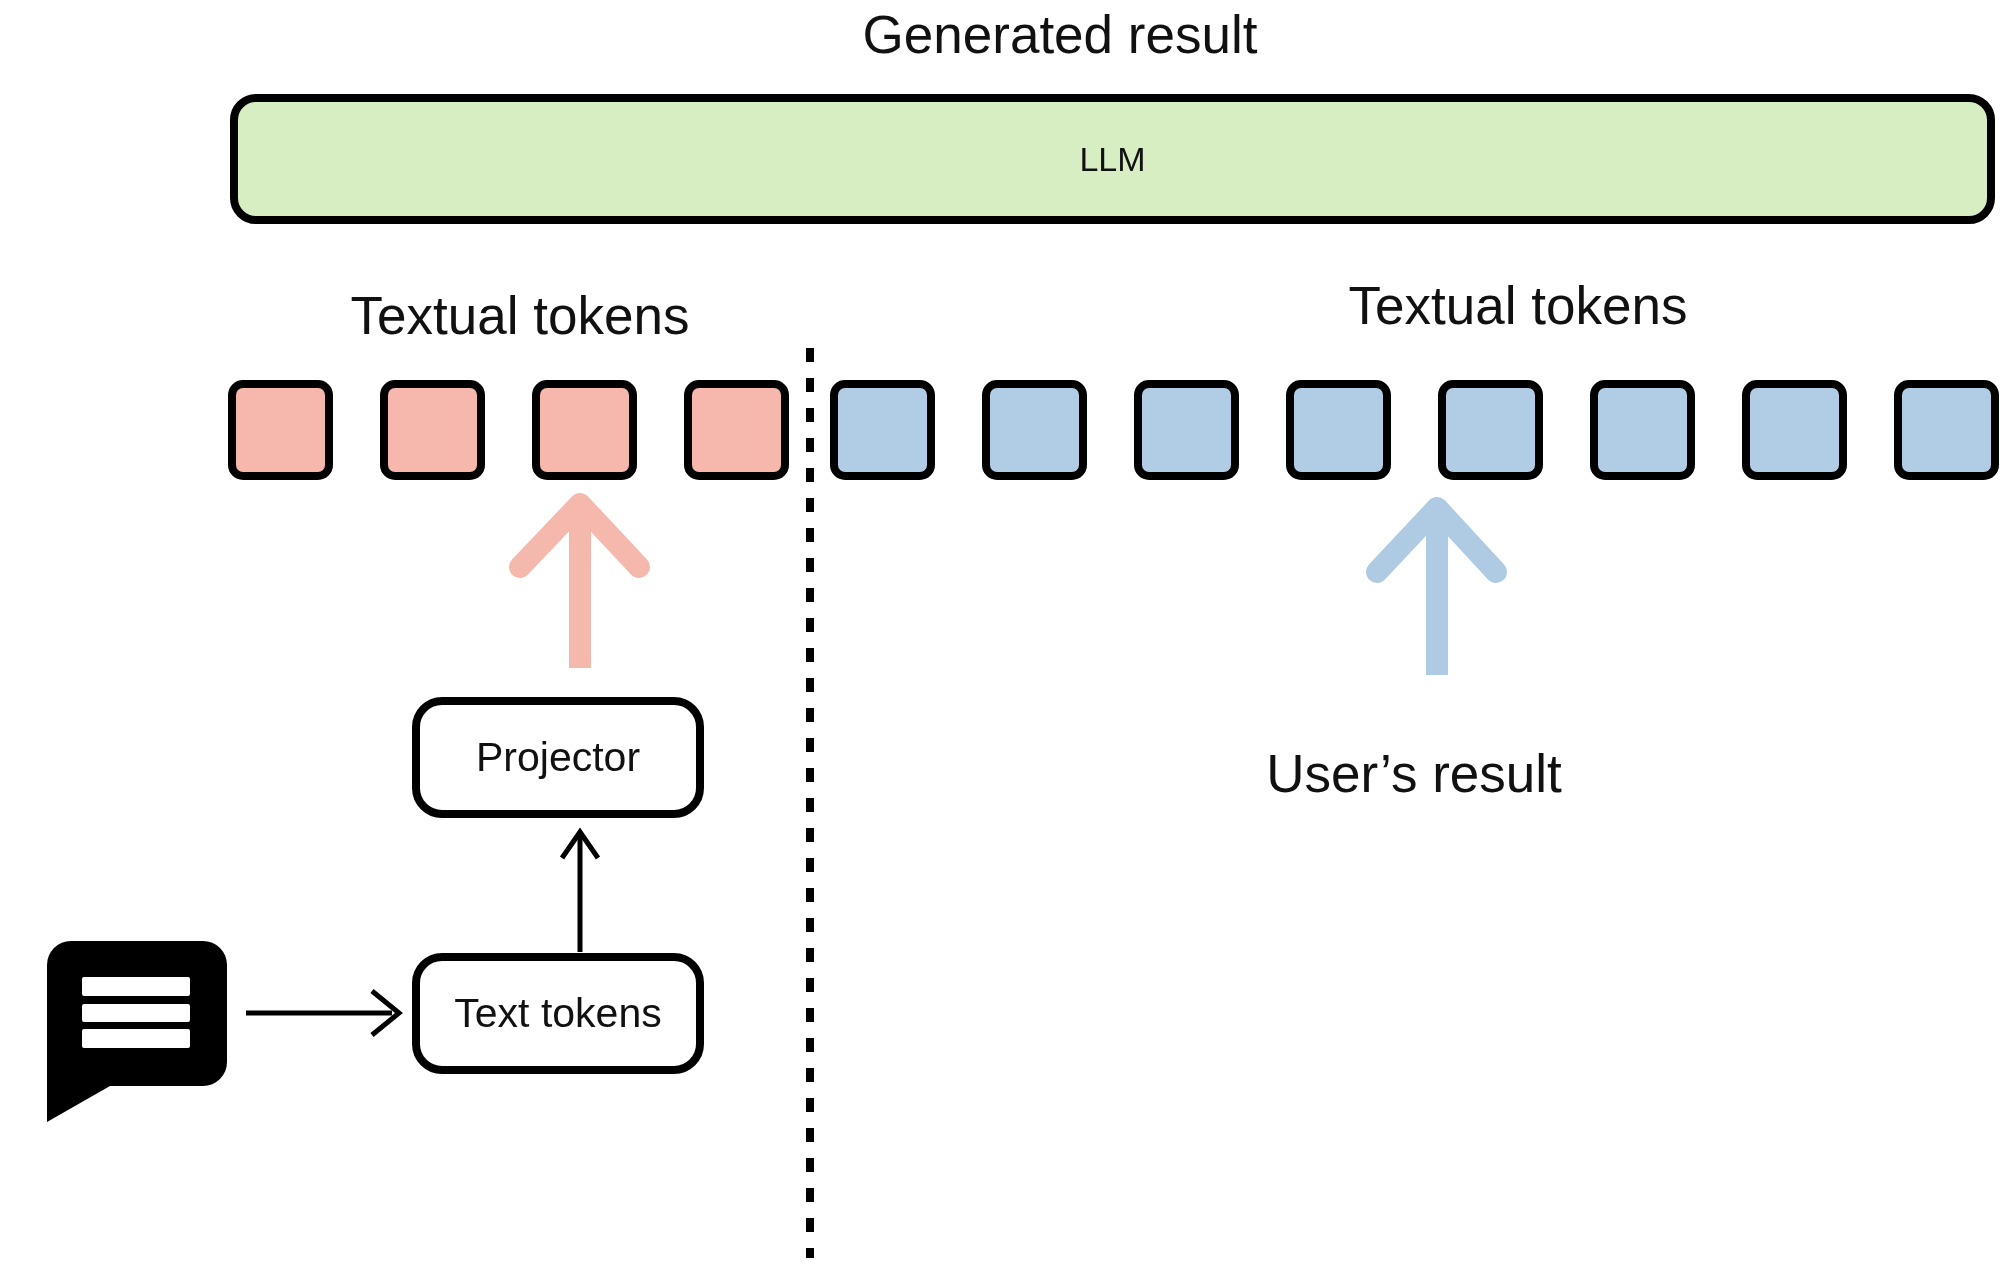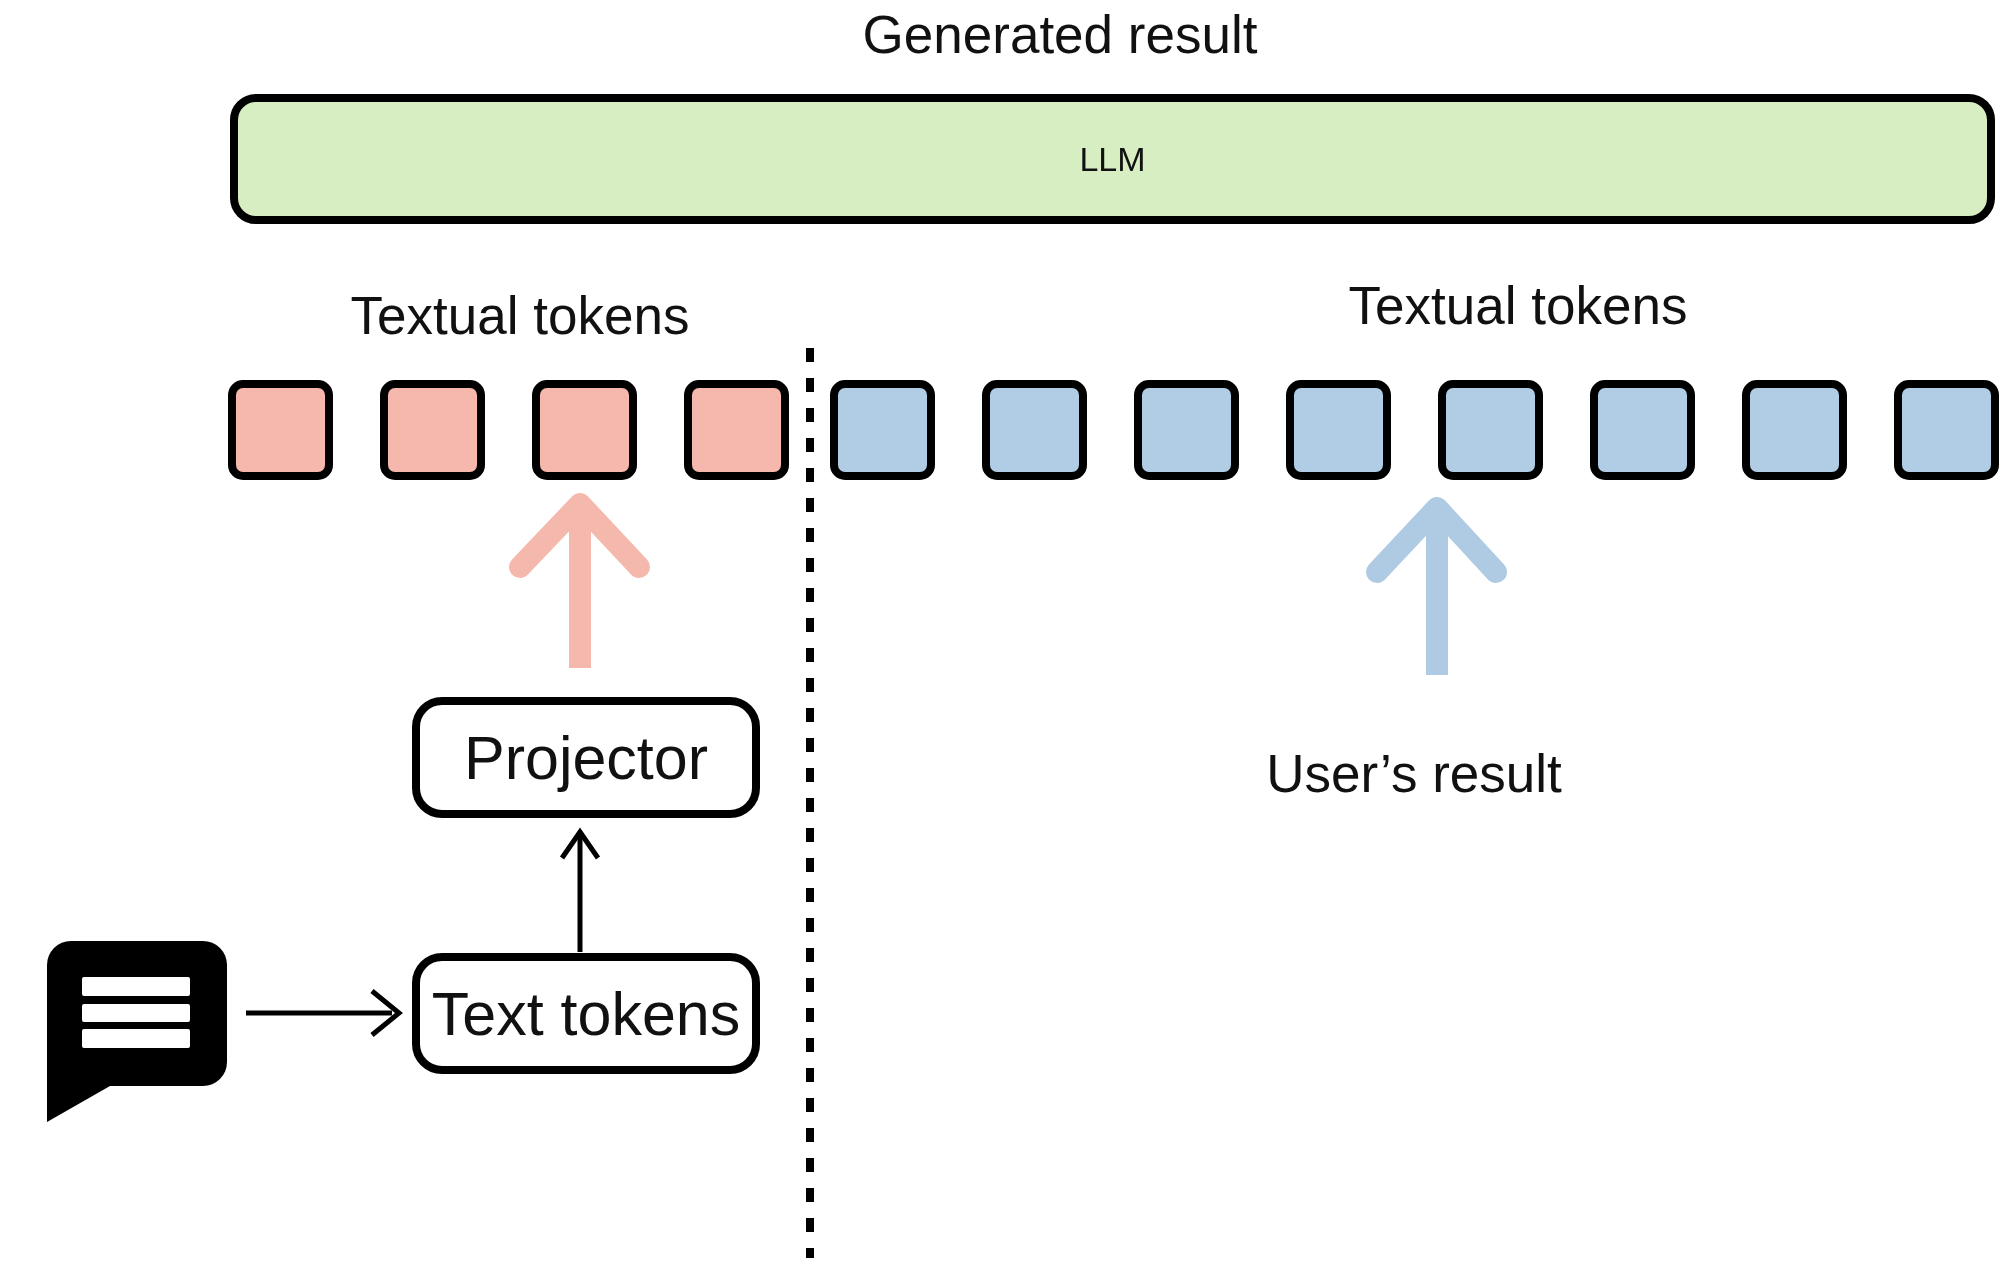--- a/index.html
+++ b/index.html
@@ -31,27 +31,27 @@
     background: var(--llm-fill, #d7edc2);
     border: 8px solid var(--outline, #000);
     border-radius: 26px;
     box-sizing: border-box;
     display: flex; align-items: center; justify-content: center;
     font-size: 34px;
   }
   .proc-box {
     position: absolute;
     left: 412px;
-    width: 348px; height: 121px;
+    width: 292px; height: 121px;
     background: #ffffff;
     border: 8px solid var(--outline, #000);
     border-radius: 30px;
     box-sizing: border-box;
     display: flex; align-items: center; justify-content: center;
-    font-size: 61px;
+    font-size: 41px;
   }
   #projector-box { top: 697px; }
   #text-encoder-box { top: 953px; }
   .token {
     position: absolute;
     top: 380px;
     width: 105px; height: 100px;
     border: 8px solid var(--outline, #000);
     border-radius: 15px;
     box-sizing: border-box;

